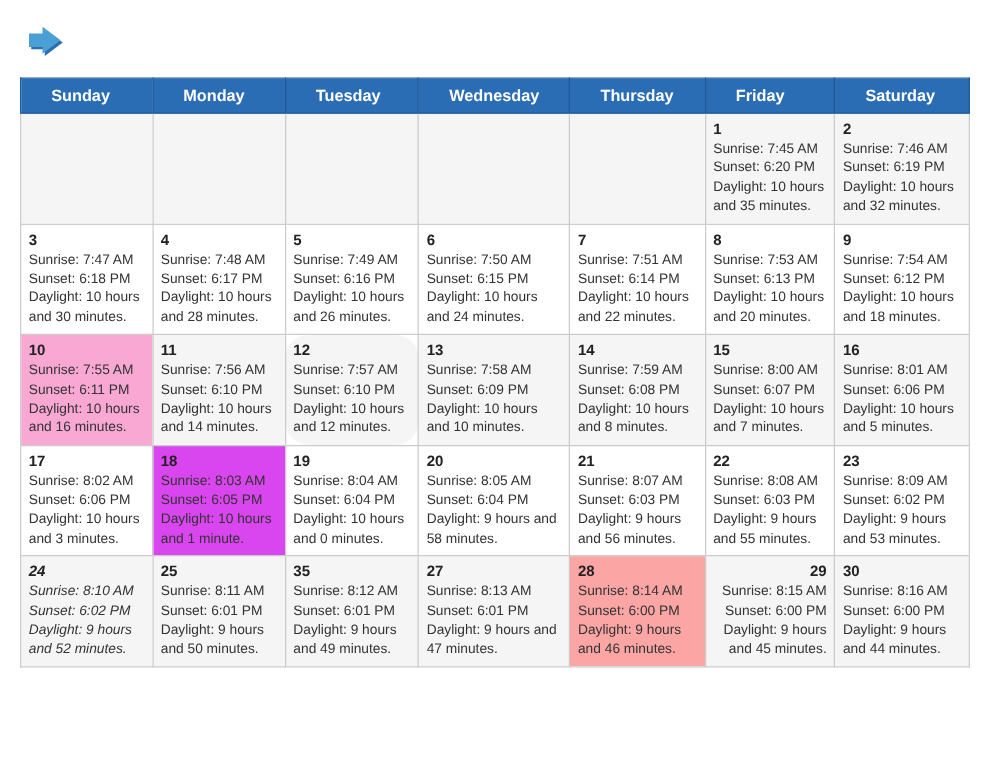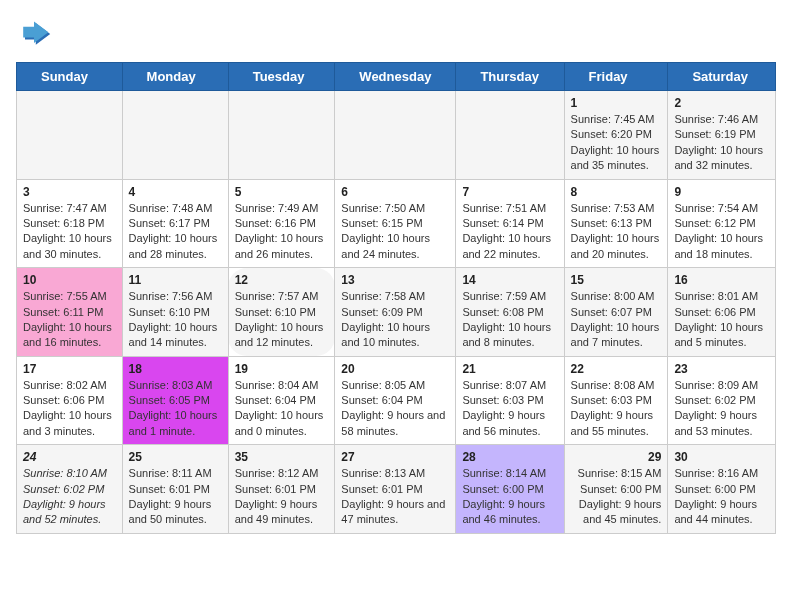--- a/index.html
+++ b/index.html
@@ -284,21 +284,21 @@
           <div class="day-info">Sunrise: 8:12 AM
 Sunset: 6:01 PM
 Daylight: 9 hours and 49 minutes.</div>
         </td>
         <td style="background: rgb(245, 245, 245);">
           <span class="day-num">27</span>
           <div class="day-info">Sunrise: 8:13 AM
 Sunset: 6:01 PM
 Daylight: 9 hours and 47 minutes.</div>
         </td>
-        <td style="background: #c4b5fd;">
+        <td style="background: #fca5a5;">
           <span class="day-num">28</span>
           <div class="day-info">Sunrise: 8:14 AM
 Sunset: 6:00 PM
 Daylight: 9 hours and 46 minutes.</div>
         </td>
         <td style="background: rgb(245, 245, 245); text-align: right;">
           <span class="day-num">29</span>
           <div class="day-info">Sunrise: 8:15 AM
 Sunset: 6:00 PM
 Daylight: 9 hours and 45 minutes.</div>

